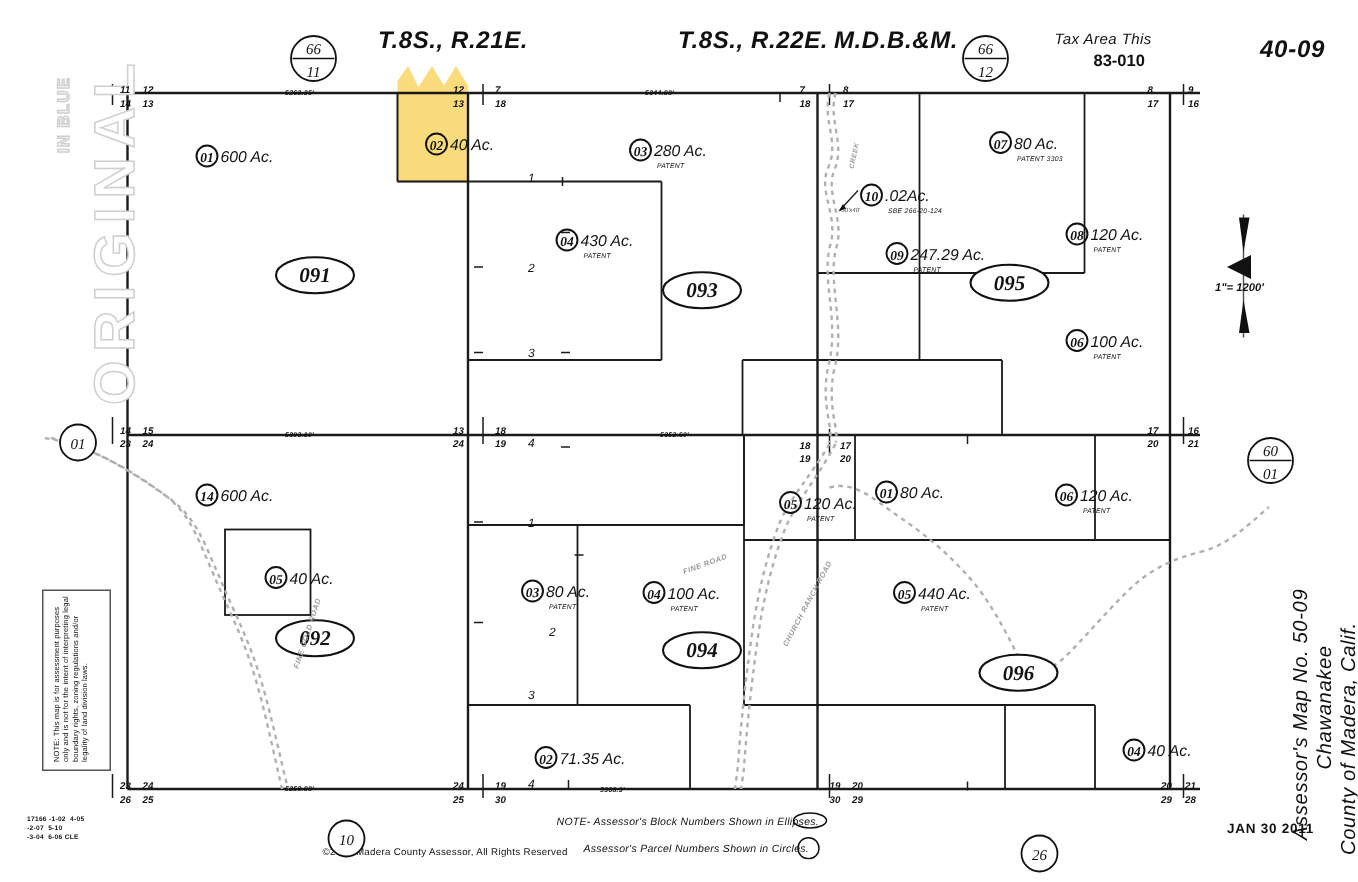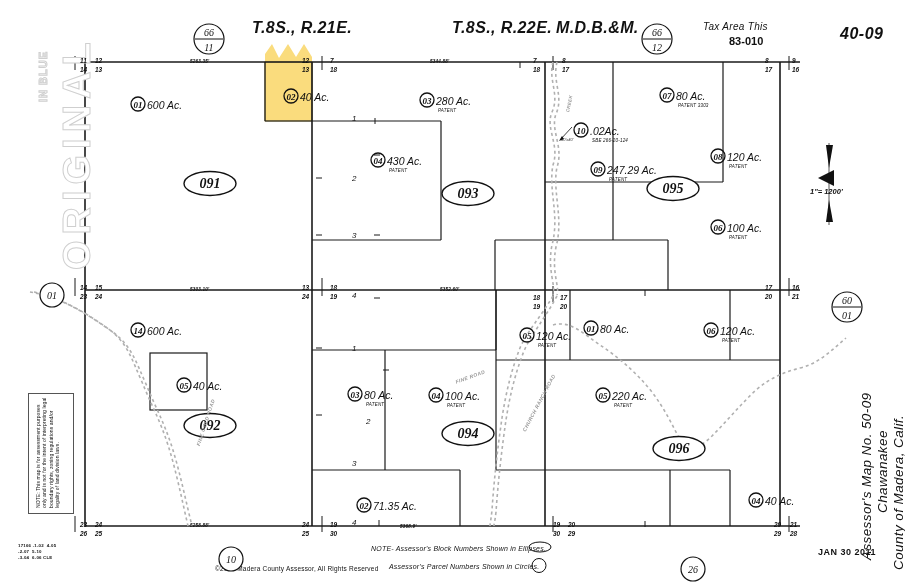--- a/index.html
+++ b/index.html
@@ -368,21 +368,21 @@
           <text x="8" y="12" text-anchor="middle" font-size="9" font-weight="bold" font-style="italic" font-family="Liberation Serif, serif" fill="#111">04</text>
         </svg>
         <div class="acres" style="position:absolute;left:17px;top:3px;white-space:nowrap;">100  Ac.</div>
         <div class="patent" style="position:absolute;left:19px;top:16px;white-space:nowrap;">PATENT</div>
       </div>
     <div style="position:absolute;left:595px;top:387px;">
         <svg style="position:absolute;left:0;top:0;" width="16" height="16">
           <circle cx="8" cy="8" r="7" fill="none" stroke="#111" stroke-width="1.3"></circle>
           <text x="8" y="12" text-anchor="middle" font-size="9" font-weight="bold" font-style="italic" font-family="Liberation Serif, serif" fill="#111">05</text>
         </svg>
-        <div class="acres" style="position:absolute;left:17px;top:3px;white-space:nowrap;">220  Ac.</div>
+        <div class="acres" style="position:absolute;left:17px;top:3px;white-space:nowrap;">440  Ac.</div>
         <div class="patent" style="position:absolute;left:19px;top:16px;white-space:nowrap;">PATENT</div>
       </div>
     <div style="position:absolute;left:356px;top:497px;">
         <svg style="position:absolute;left:0;top:0;" width="16" height="16">
           <circle cx="8" cy="8" r="7" fill="none" stroke="#111" stroke-width="1.3"></circle>
           <text x="8" y="12" text-anchor="middle" font-size="9" font-weight="bold" font-style="italic" font-family="Liberation Serif, serif" fill="#111">02</text>
         </svg>
         <div class="acres" style="position:absolute;left:17px;top:3px;white-space:nowrap;">71.35  Ac.</div>
 
       </div>

